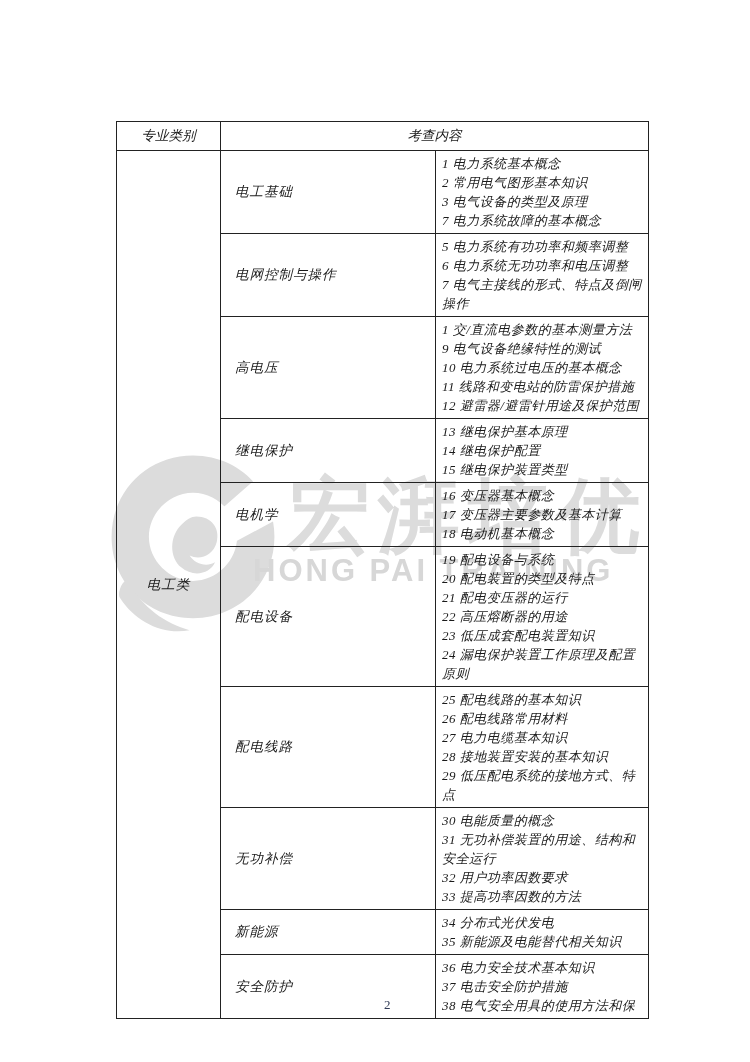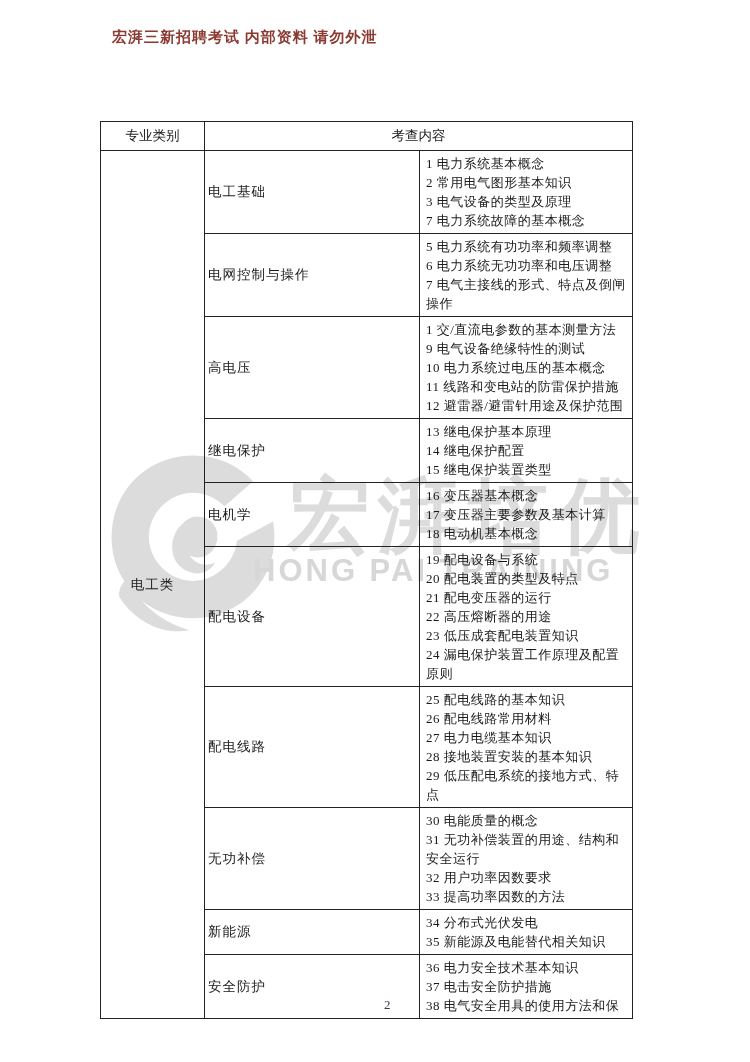--- a/index.html
+++ b/index.html
@@ -32,39 +32,40 @@
     font-family:Liberation Sans, sans-serif;
   }
   .wm-en{
     position:absolute;left:253px;top:553px;width:420px;
     font-size:31px;font-weight:bold;color:#d7d7d7;
     letter-spacing:3px;white-space:nowrap;
     font-family:Liberation Sans, sans-serif;
   }
   
   table.exam{
-    position:absolute;left:100px;top:121px;z-index:1;
+    position:absolute;left:116px;top:121px;z-index:1;
     width:532px;border-collapse:collapse;table-layout:fixed;
     background:transparent;
     font-size:13px;
+    font-style:italic;
   }
   table.exam td,table.exam th{
     border:1px solid #222;
     background:transparent;
     vertical-align:middle;
     font-weight:normal;
   }
   th.hdr{
     height:26px;font-weight:bold;text-align:center;font-size:13.5px;
   }
   td.cat-col{
     text-align:center;font-size:13.5px;letter-spacing:1px;
   }
   td.group-label{
-    padding:2px 4px 2px 3px;font-size:13.5px;letter-spacing:1px;
+    padding:2px 4px 2px 14px;font-size:13.5px;letter-spacing:1px;
   }
   td.items-cell{
     padding:3px 5px 3px 6px;
   }
   .item-line{
     line-height:19px;
     letter-spacing:0.5px;
   }
   
   .doc-footer{
@@ -89,21 +90,20 @@
       <path fill="#dcdcdc" fill-rule="evenodd" d="M50,2 C77,2 98,23 98,50 C98,77 77,98 50,98 C23,98 2,77 2,50 C2,23 23,2 50,2 Z
            M50,24 C36,24 24,36 24,50 C24,64 36,76 50,76 C64,76 76,64 76,50 C76,36 64,24 50,24 Z"></path>
       <path fill="#ffffff" d="M48,50 L96,8 L110,34 L58,62 Z"></path>
       <path fill="#dcdcdc" d="M52,38 C61,38 66,45 64,53 C62,61 54,64 48,61 C51,66 58,68 63,65 C60,72 50,74 43,68 C36,62 36,50 43,43 C46,40 49,38 52,38 Z"></path>
       <path fill="#dcdcdc" d="M12,76 C20,92 34,101 48,105 C32,108 16,100 7,86 C5,83 9,74 12,76 Z"></path>
     </svg>
     <div class="wm-cn">宏湃培优</div>
     <div class="wm-en">HONG PAI TRAINING</div>
   </div>
 
-  <div class="doc-header">宏湃三新招聘考试 内部资料 请勿外泄</div>
 
 
   <table class="exam">
     <colgroup>
       <col style="width:104px">
         <col style="width:215px">
         <col style="width:213px">
     </colgroup>
     <thead>
       <tr>

